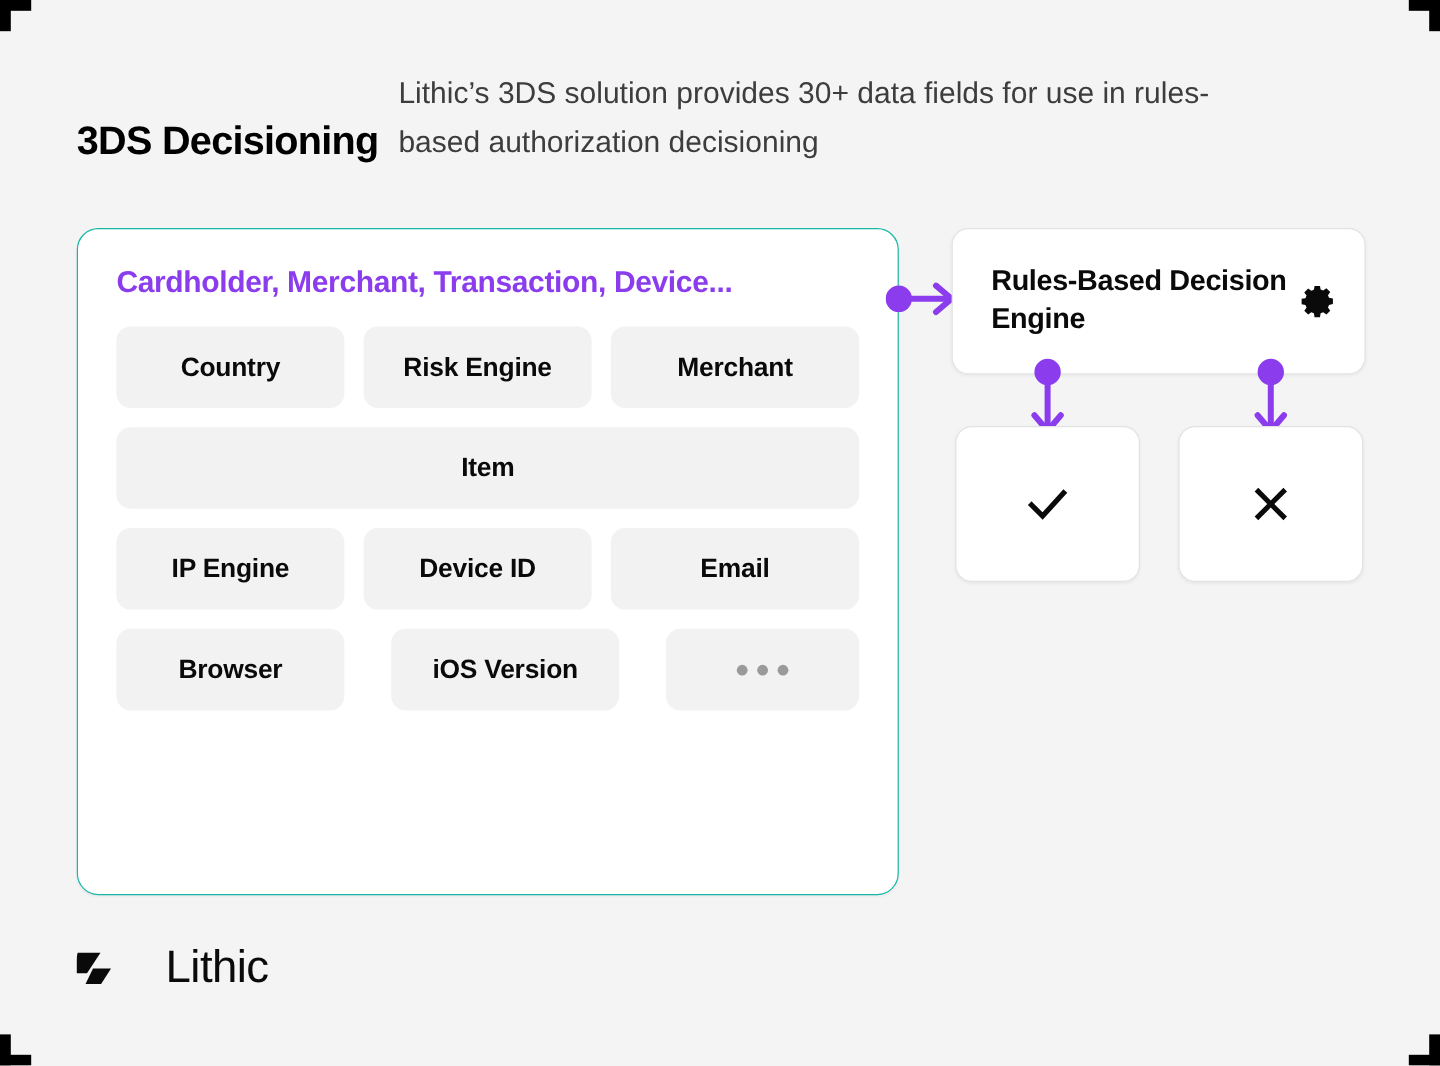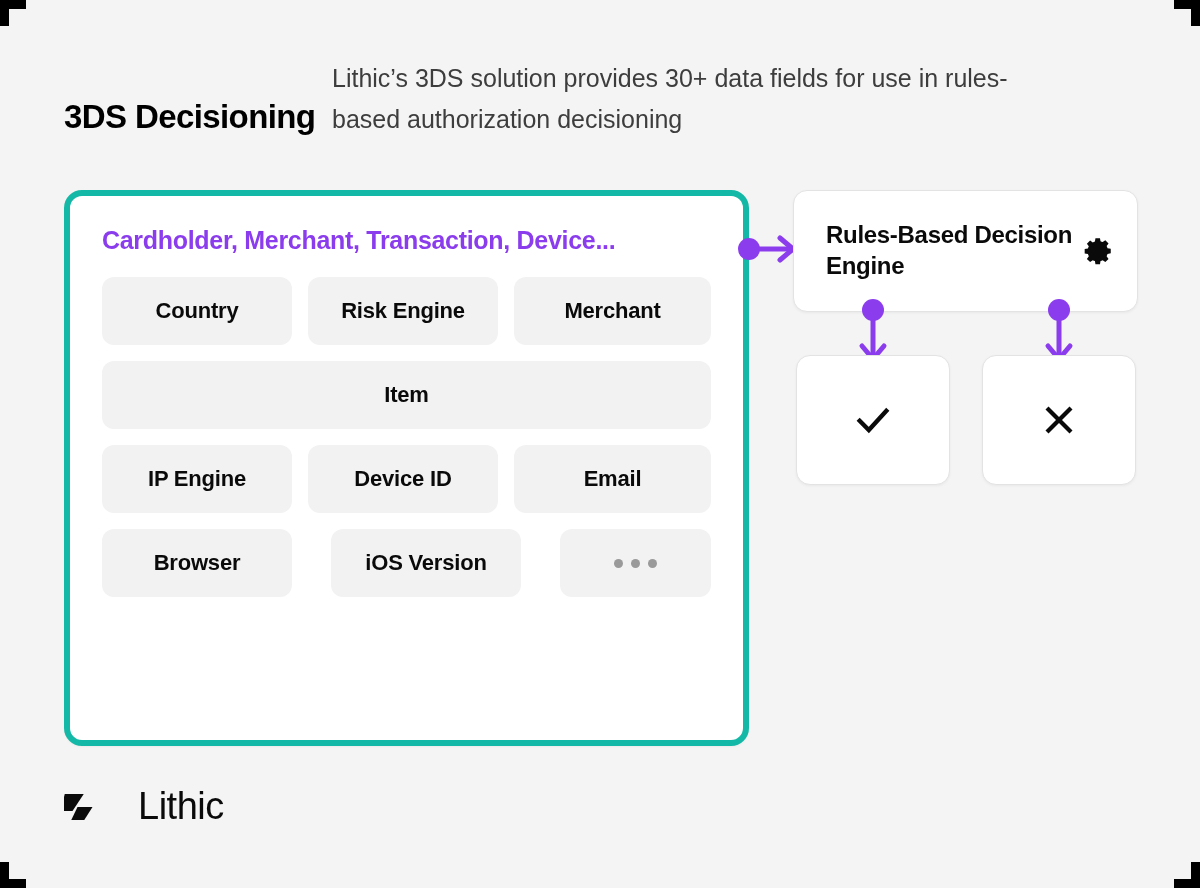--- a/index.html
+++ b/index.html
@@ -70,21 +70,21 @@
   }
 
   
   .fields-card {
     position: absolute;
     left: 64px;
     top: 190px;
     width: 685px;
     height: 556px;
     background: #fff;
-    border: 6px solid #14b8a6;
+    border: 1px solid #14b8a6;
     border-radius: 18px;
     box-shadow: 0 1px 2px rgba(0,0,0,0.04);
     padding: 30px 32px;
   }
   .fields-heading {
     font-size: 25px;
     font-weight: 700;
     color: #8b3dee;
     letter-spacing: -0.3px;
     margin-bottom: 22px;

